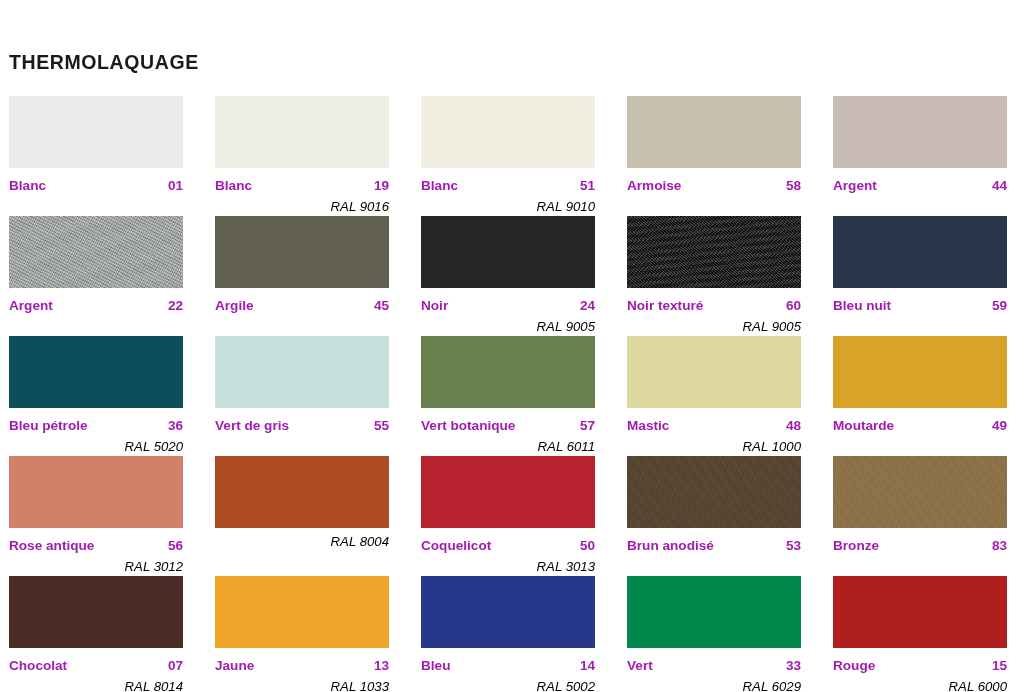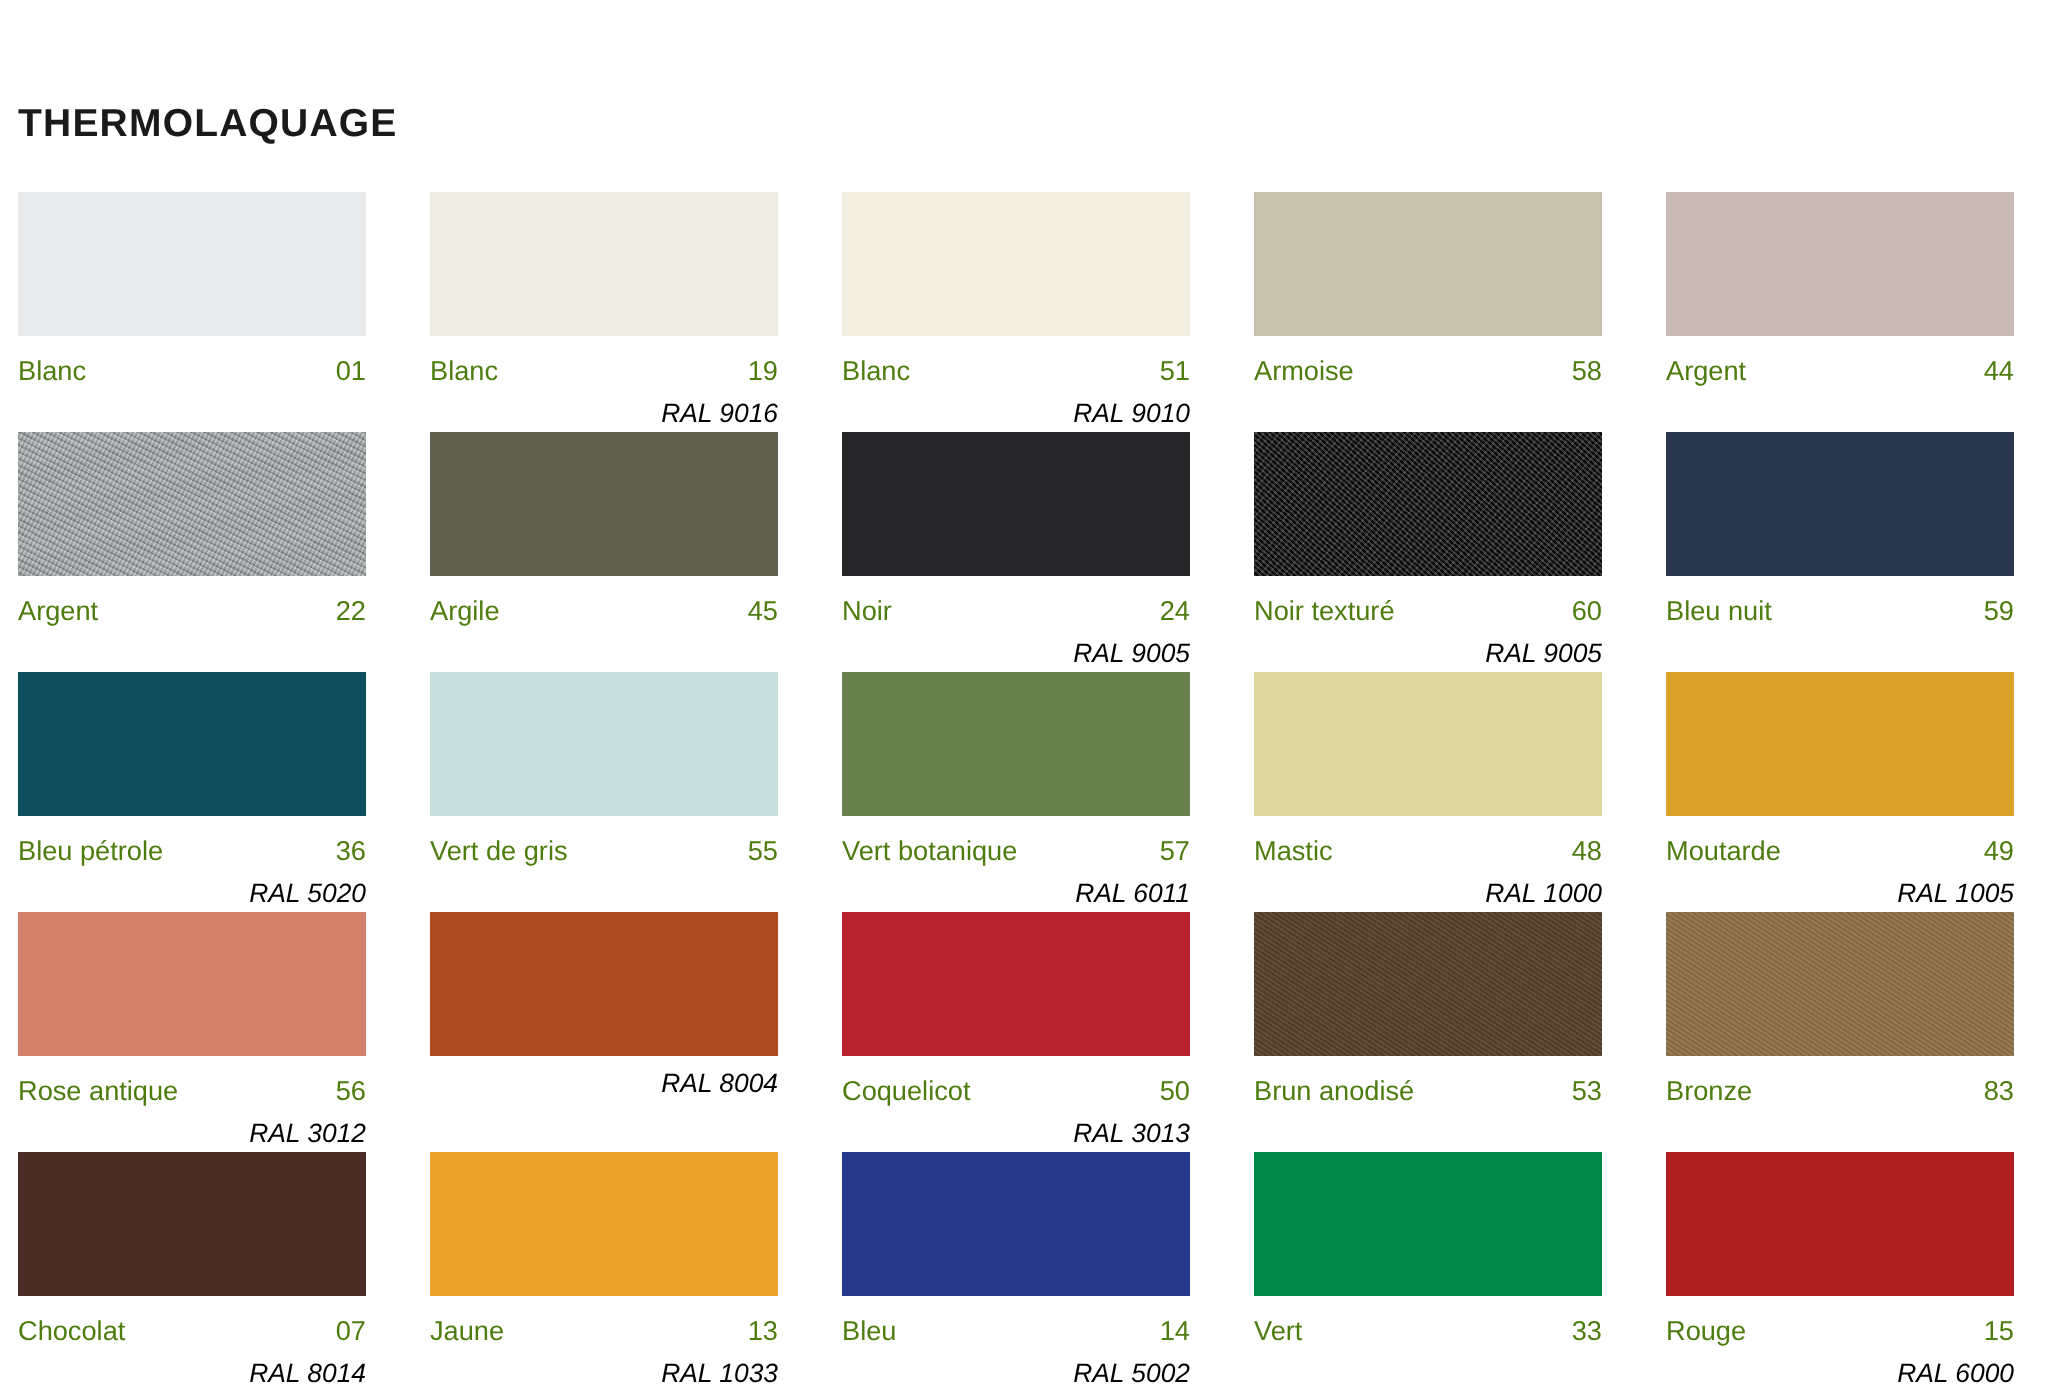--- a/index.html
+++ b/index.html
@@ -79,21 +79,22 @@
       repeating-linear-gradient(33deg, rgba(255,255,255,0.10) 0px, rgba(255,255,255,0.10) 1px, rgba(0,0,0,0.10) 1px, rgba(0,0,0,0.10) 2px);
     opacity: 0.7;
   }
   .swatch-label-row {
     display: flex;
     justify-content: space-between;
     align-items: baseline;
     font-size: 13.6px;
     line-height: 1;
     padding-top: 11px;
-    color: #4d7c0f;
+    color: #a21caf;
+    font-weight: bold;
   }
   .swatch-name {
     white-space: nowrap;
   }
   .swatch-code {
     white-space: nowrap;
   }
   .swatch-ral-row {
     text-align: right;
     font-size: 13.2px;
@@ -223,21 +224,20 @@
           <span class="swatch-code">48</span>
         </div>
         <div class="swatch-ral-row">RAL 1000</div>
       </div>
       <div class="swatch-cell">
         <div class="swatch-chip" style="background: rgb(217, 162, 41);"></div>
         <div class="swatch-label-row">
           <span class="swatch-name">Moutarde</span>
           <span class="swatch-code">49</span>
         </div>
-        <div class="swatch-ral-row">RAL 1005</div>
       </div>
       <div class="swatch-cell">
         <div class="swatch-chip" style="background: rgb(211, 128, 106);"></div>
         <div class="swatch-label-row">
           <span class="swatch-name">Rose antique</span>
           <span class="swatch-code">56</span>
         </div>
         <div class="swatch-ral-row">RAL 3012</div>
       </div>
       <div class="swatch-cell">
@@ -291,20 +291,21 @@
           <span class="swatch-code">14</span>
         </div>
         <div class="swatch-ral-row">RAL 5002</div>
       </div>
       <div class="swatch-cell">
         <div class="swatch-chip" style="background: rgb(0, 135, 74);"></div>
         <div class="swatch-label-row">
           <span class="swatch-name">Vert</span>
           <span class="swatch-code">33</span>
         </div>
+        <div class="swatch-ral-row">RAL 6029</div>
       </div>
       <div class="swatch-cell">
         <div class="swatch-chip" style="background: rgb(176, 31, 31);"></div>
         <div class="swatch-label-row">
           <span class="swatch-name">Rouge</span>
           <span class="swatch-code">15</span>
         </div>
         <div class="swatch-ral-row">RAL 6000</div>
       </div>
     </div>

